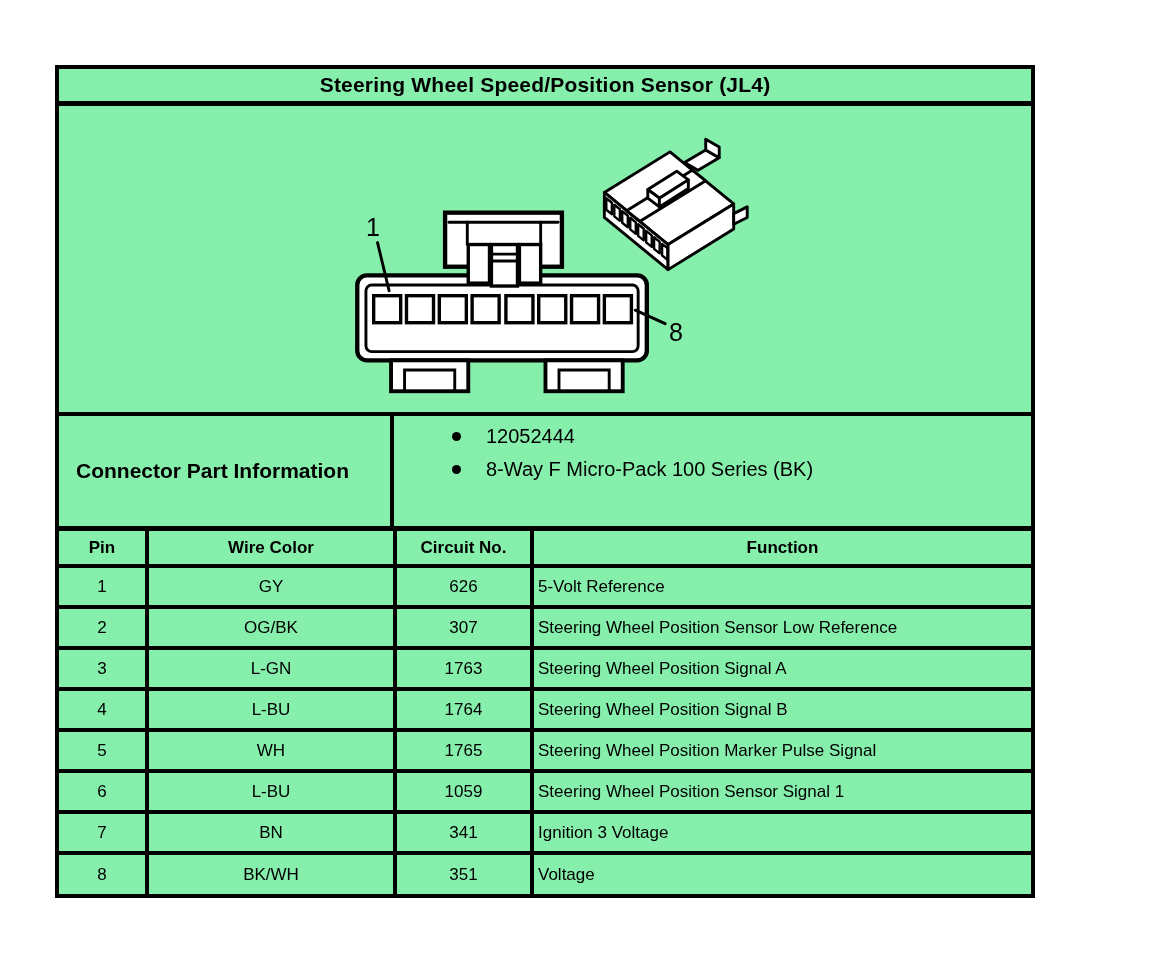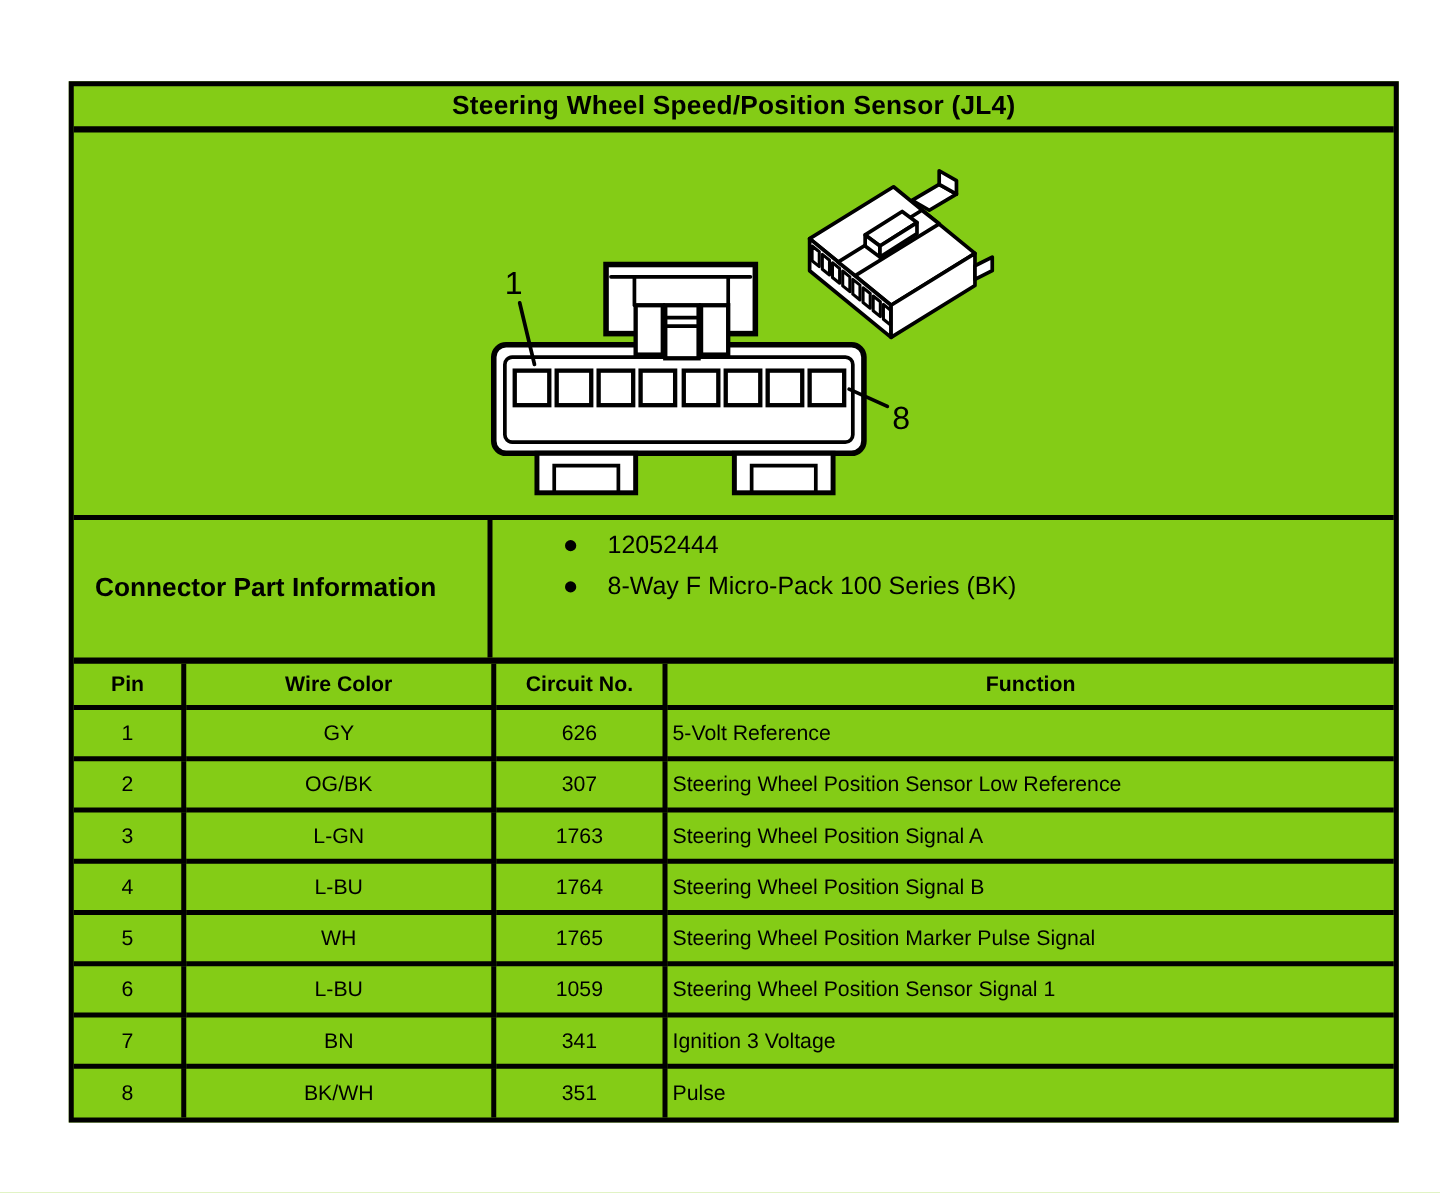--- a/index.html
+++ b/index.html
@@ -7,23 +7,23 @@
     width: 1152px; height: 954px;
     background: #ffffff;
     font-family: "Liberation Sans", sans-serif;
     color: #000;
     overflow: hidden;
     position: relative;
   }
   .doc {
     position: absolute;
     left: 55px; top: 65px;
-    width: 1064px;
+    width: 980px;
     border: 4px solid #000;
-    background: #84cc16;
+    background: #86efac;
   }
   .title-row {
     height: 37px;
     border-bottom: 5px solid #000;
     display: flex; align-items: center; justify-content: center;
     font-weight: bold; font-size: 21px;
     letter-spacing: 0.2px;
   }
   .diagram-row {
     height: 310px;
@@ -233,18 +233,18 @@
     <td>7</td>
     <td>BN</td>
     <td>341</td>
     <td class="func">Ignition 3 Voltage</td>
   </tr>
 
   <tr>
     <td>8</td>
     <td>BK/WH</td>
     <td>351</td>
-    <td class="func">Pulse</td>
+    <td class="func">Voltage</td>
   </tr>
 </tbody>
   </table>
 
 </div>
 
 </body></html>

